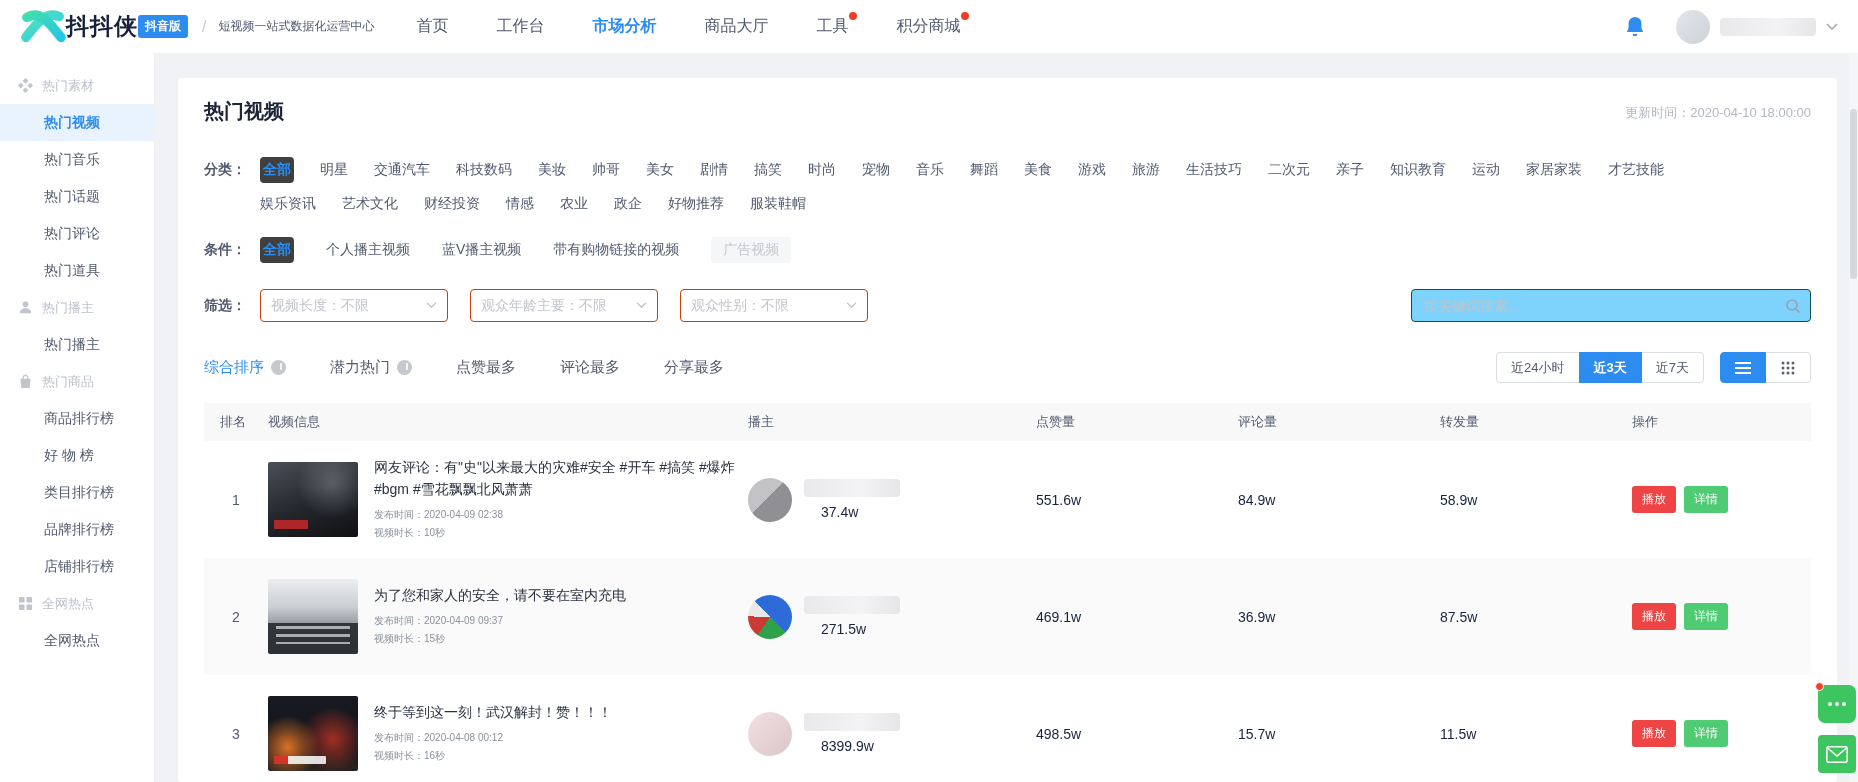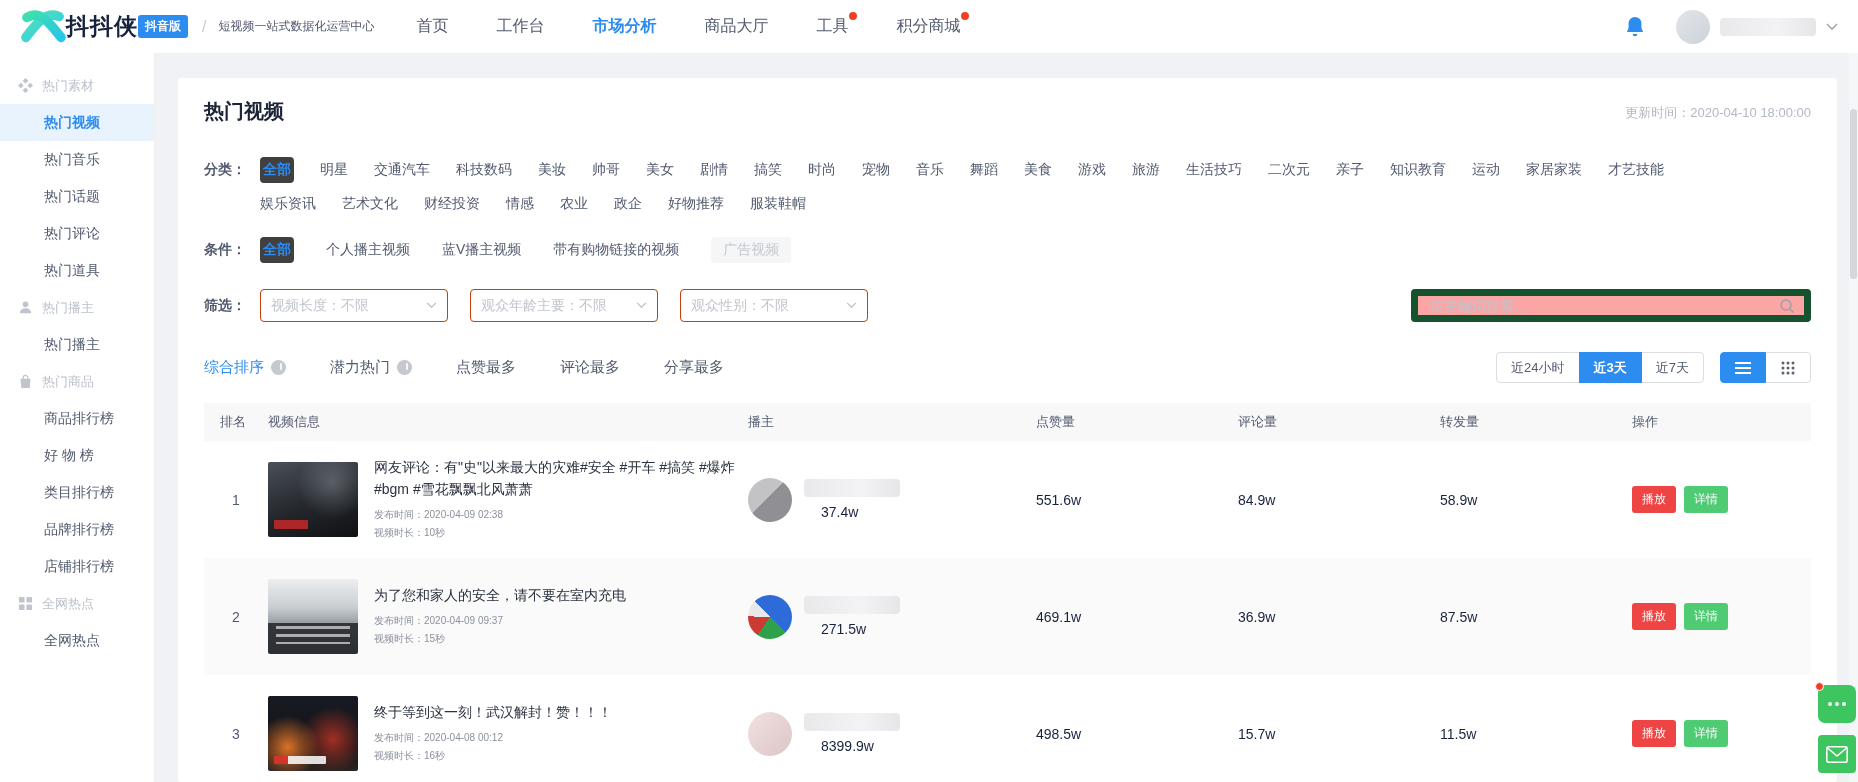--- a/index.html
+++ b/index.html
@@ -49,21 +49,21 @@
   .row-gap12 { margin-bottom:12px; }
   .row-gap24 { margin-bottom:24px; }
   .row-gap26 { margin-bottom:26px; }
   .row-gap30 { margin-bottom:30px; }
   .cond-gap { gap:32px; }
 
   .select { width:188px; height:33px; border:1px solid #c2410c; border-radius:4px; display:flex; align-items:center; padding:0 10px; cursor:pointer; background:#fff; }
   .select span { font-size:14px; color:#c0c4cc; }
   .select svg { margin-left:auto; }
   .selects { gap:22px; }
-  .search-box { margin-left:auto; width:400px; height:33px; border:7px solid #14532d; border-radius:4px; display:flex; align-items:center; background:#fca5a5; }
+  .search-box { margin-left:auto; width:400px; height:33px; border:1px solid #14532d; border-radius:4px; display:flex; align-items:center; background:#7dd3fc; }
   .search-box input { flex:1; border:none; outline:none; padding:0 12px; font-size:14px; color:#515a6e; background:transparent; }
   .search-box input::placeholder { color:#c0c4cc; }
   .search-btn { width:34px; height:100%; display:flex; align-items:center; justify-content:center; cursor:pointer; }
 
   .sort-row { display:flex; align-items:center; margin-bottom:20px; }
   .sort-tabs { display:flex; align-items:flex-end; gap:44px; }
   .sort-tab { font-size:15px; color:#515a6e; cursor:pointer; display:flex; align-items:center; gap:7px; white-space:nowrap; }
   .sort-tab.active { color:#2d8cf0; }
   .info-circle { width:15px; height:15px; border-radius:50%; background:#c5c8ce; display:inline-block; position:relative; }
   .info-circle::after { content:""; position:absolute; left:5px; top:3px; width:4px; height:7px; border-right:2px solid #fff; opacity:.85; border-radius:1px; }

